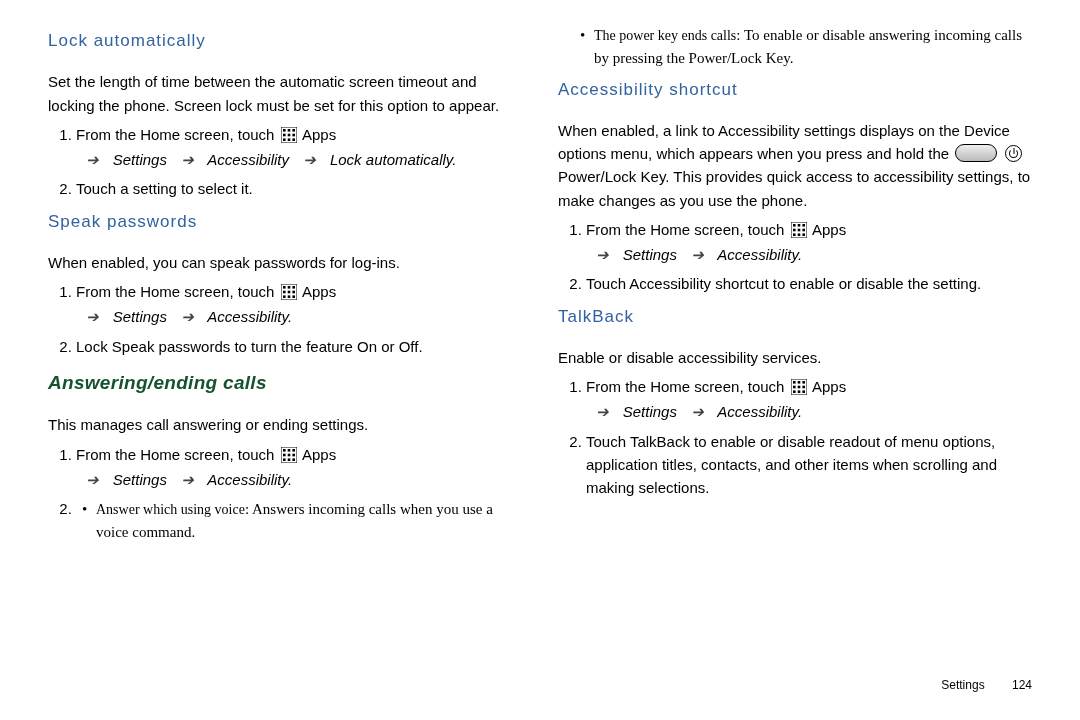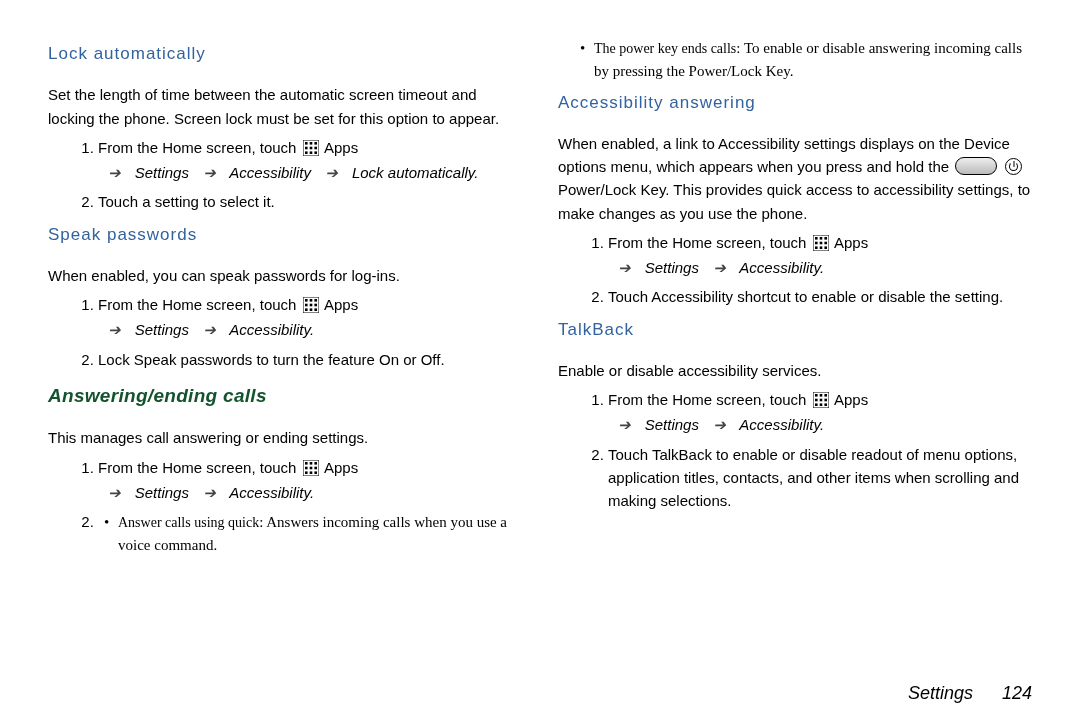--- a/index.html
+++ b/index.html
@@ -8,21 +8,21 @@
     width: 1080px;
     height: 720px;
     background: #ffffff;
     font-family: Arial, Helvetica, sans-serif;
     color: #000;
   }
   .page {
     box-sizing: border-box;
     width: 1080px;
     height: 720px;
-    padding: 37px 48px 18px 48px;
+    padding: 24px 48px 18px 48px;
     display: flex;
     flex-direction: column;
     position: relative;
   }
   .cols {
     display: flex;
     flex: 1;
     gap: 36px;
   }
   .col {
@@ -47,21 +47,20 @@
   }
   p.body {
     margin: 16px 0 6px 0;
   }
   ol.steps {
     margin: 0 0 8px 0;
     padding-left: 28px;
   }
   ol.steps > li {
     margin-bottom: 4px;
-    margin-left: 22px;
   }
   .subline {
     padding-left: 0px;
     margin: 2px 0 6px 0;
     font-style: italic;
   }
   .arrow {
     display: inline-block;
     padding: 0 10px;
     color: #444;
@@ -123,24 +122,23 @@
   .power-circ::after {
     content:"";
     position:absolute;
     left:3px; top:3px; right:3px; bottom:3px;
     border:1px solid #000;
     border-radius:50%;
     border-top-color:transparent;
   }
   .footer {
     position: absolute;
-    bottom: 16px;
+    bottom: 28px;
     right: 48px;
-    font-size: 18px;
-    font-style: italic;
+    font-size: 12px;
   }
   .footer .label { margin-right: 24px; }
 </style>
 </head>
 <body>
 
 <div class="page">
   <div class="cols">
 
     <div class="col">
@@ -230,35 +228,35 @@
           <div class="subline">
             <span class="arrow">➔</span>
             <span>Settings</span>
             <span class="arrow">➔</span>
             <span>Accessibility</span>.
           </div>
         </li>
         <li>
           <ul class="bullets">
             <li>
-              <span class="term">Answer calls using quick</span><span>: Answers incoming calls when you use a voice command.</span>
+              <span class="term">Answer which using voice</span><span>: Answers incoming calls when you use a voice command.</span>
             </li>
           </ul>
         </li>
       </ol>
     </div>
 
     <div class="col">
       <ul class="bullets" style="padding-left:22px;">
         <li>
           <span class="term">The power key ends calls</span><span>: To enable or disable answering incoming calls by pressing the Power/Lock Key.</span>
         </li>
       </ul>
 
-      <h3 class="blue">Accessibility answering</h3>
+      <h3 class="blue">Accessibility shortcut</h3>
       <p class="body">
         <span>When enabled, a link to Accessibility settings displays on the Device options menu, which appears when you press and hold the </span>
         <span class="pill-icon"></span>
         <span class="power-circ"></span>
         <span> Power/Lock Key. This provides quick access to accessibility settings, to make changes as you use the phone.</span>
       </p>
       <ol class="steps">
         <li>
           <span>From the Home screen, touch </span>
           <span class="apps-icon">

